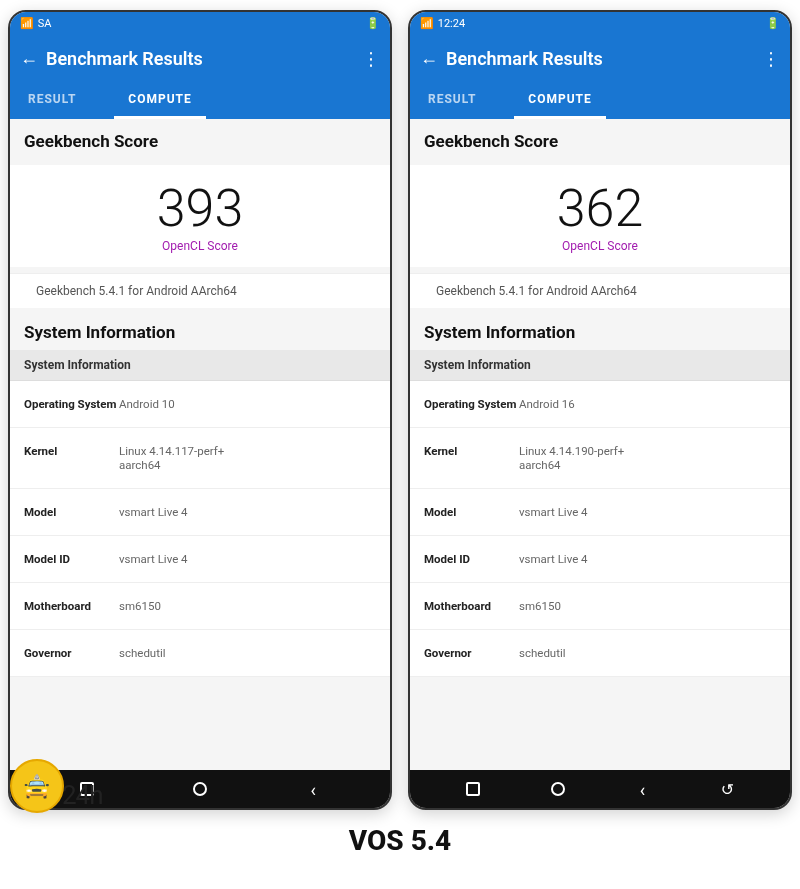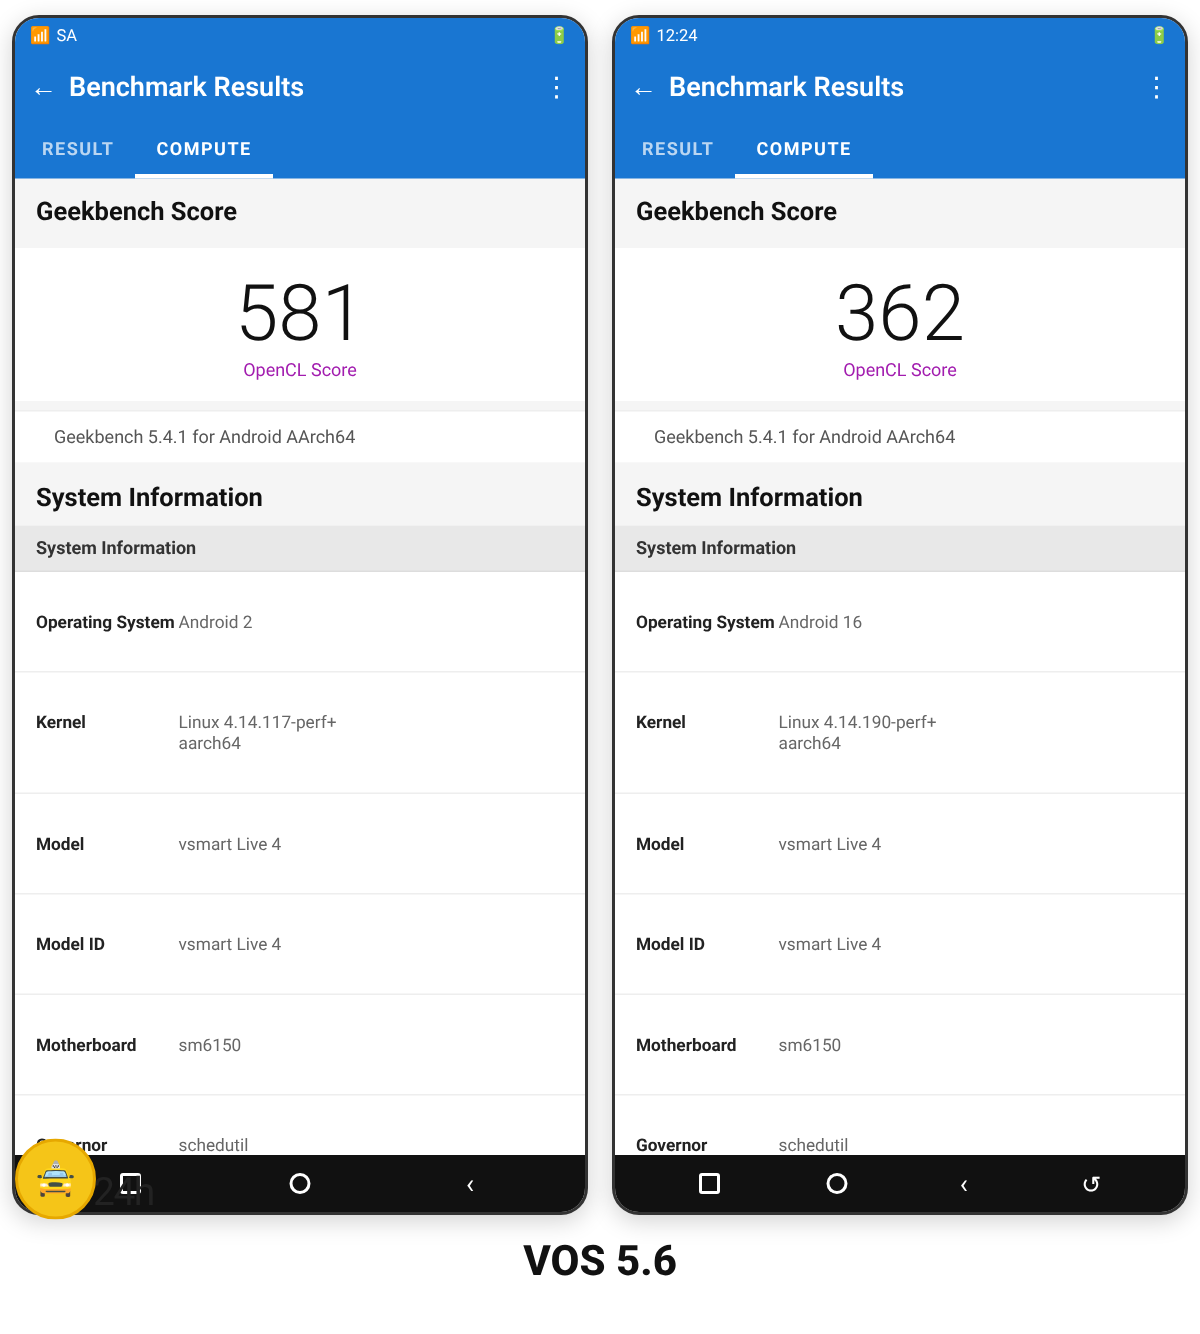--- a/index.html
+++ b/index.html
@@ -67,20 +67,21 @@
       font-weight: 600;
       flex: 1;
     }
 
     
     .tabs-bar {
       background: #1976d2;
       display: flex;
       flex-direction: row;
       padding: 0 4px;
+      gap: 24px;
     }
     .tab-item {
       color: rgba(255,255,255,0.7);
       font-size: 12px;
       font-weight: 700;
       padding: 10px 14px;
       letter-spacing: 1px;
       cursor: pointer;
       border-bottom: 3px solid transparent;
     }
@@ -155,21 +156,21 @@
       background: #e8e8e8;
       padding: 8px 14px;
       font-size: 12px;
       font-weight: 700;
       color: #333;
       border-bottom: 1px solid #ddd;
     }
     .sys-row {
       display: flex;
       flex-direction: row;
-      padding: 26px 14px;
+      padding: 16px 14px;
       border-bottom: 1px solid #eee;
     }
     .sys-row-key {
       font-size: 11.5px;
       font-weight: 700;
       color: #222;
       width: 95px;
       flex-shrink: 0;
     }
     .sys-row-val {
@@ -276,30 +277,30 @@
   </div>
         <div class="tabs-bar">
           <div class="tab-item">RESULT</div>
           <div class="tab-item active">COMPUTE</div>
         </div>
         <div class="content">
           <div class="section-header">
             <div class="section-title">Geekbench Score</div>
           </div>
           <div class="score-card">
-    <div class="score-number">581</div>
+    <div class="score-number">393</div>
     <div class="score-label">OpenCL Score</div>
   </div>
           <div class="gb-version">Geekbench 5.4.1 for Android AArch64</div>
           <div class="sys-info-title">System Information</div>
           <div class="sys-table">
             <div class="sys-table-header">System Information</div>
             <div class="sys-row">
       <div class="sys-row-key">Operating System</div>
-      <div class="sys-row-val">Android 2</div>
+      <div class="sys-row-val">Android 10</div>
     </div>
             <div class="sys-row">
       <div class="sys-row-key">Kernel</div>
       <div class="sys-row-val">Linux 4.14.117-perf+<br>aarch64</div>
     </div>
             <div class="sys-row">
       <div class="sys-row-key">Model</div>
       <div class="sys-row-val">vsmart Live 4</div>
     </div>
             <div class="sys-row">
@@ -392,20 +393,20 @@
       <div class="nav-circle"></div>
     </div>
     <div class="nav-icon nav-chevron">‹</div>
     <div class="nav-icon">
             <span style="font-size:16px;color:#fff;">↺</span>
           </div>
   </div>
       </div>
     </div>
   <div class="labels-row">
-  <div class="phone-label">VOS 5.6</div>
+  <div class="phone-label">VOS 5.4</div>
     </div>
 
   <div class="logo-overlay">
     <span style="font-size:22px;">🚖</span>
   </div>
   <div class="logo-text-24h">24h</div>
 </div>
 
 </body></html>

